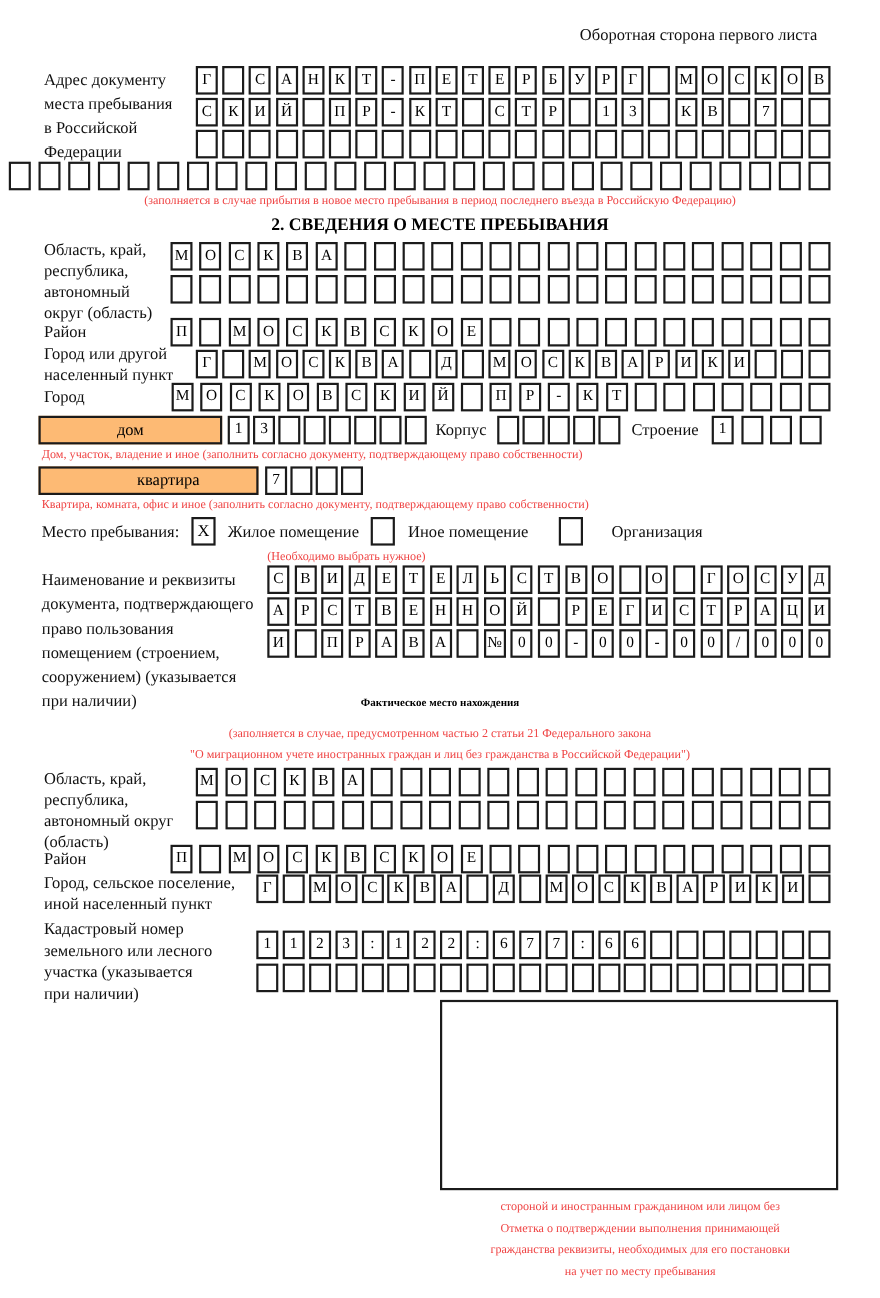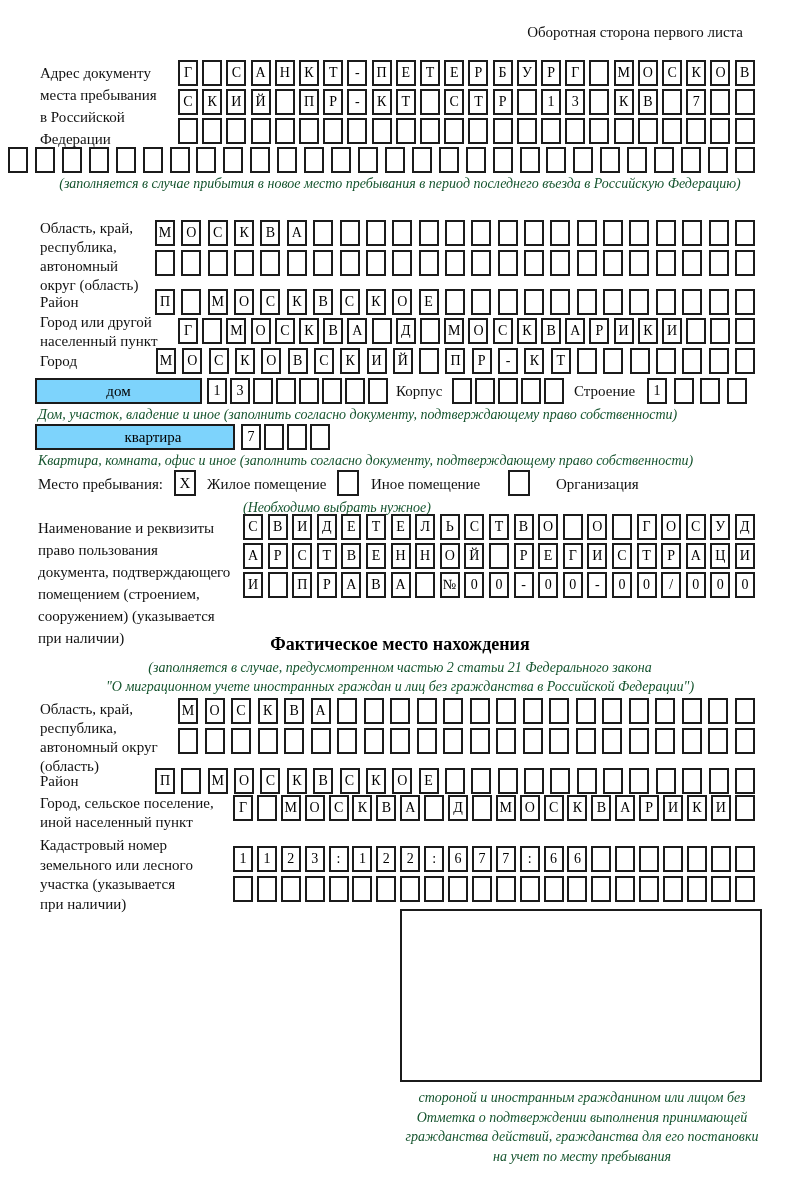--- a/index.html
+++ b/index.html
@@ -4,33 +4,33 @@
 <style>
   html,body{margin:0;padding:0;background:#ffffff;}
   .page{
     position:relative;width:800px;height:1180px;background:#ffffff;
     font-family:"Liberation Serif","DejaVu Serif",serif;color:#000;
     overflow:hidden;
   }
   .abs{position:absolute;}
   .lbl{font-size:15px;line-height:19px;color:#111;}
   .lbl-lh22{line-height:22px;}
-  .small{font-size:14px;color:#14532d;font-style:italic;}
+  .small{font-size:11px;color:#ef4444;}
   .center{text-align:center;width:800px;left:0;}
   .bold{font-weight:bold;}
   .cellrow{display:flex;justify-content:space-between;}
   .cell{
     width:20px;height:26px;box-sizing:border-box;border:2px solid #1b1b1b;
     display:flex;align-items:center;justify-content:center;
     font-size:14px;background:#fff;flex:0 0 auto;
   }
   .cellrow.tight{justify-content:flex-start;gap:3px;}
   .wbox{
     box-sizing:border-box;border:2px solid #1b1b1b;height:26px;
-    display:flex;align-items:center;justify-content:center;font-size:15px;background:#7dd3fc;
+    display:flex;align-items:center;justify-content:center;font-size:15px;background:#fdba74;
   }
   .chk{
     width:22px;height:26px;box-sizing:border-box;border:2px solid #1b1b1b;
     display:flex;align-items:center;justify-content:center;font-size:15px;background:#fff;
   }
   .stampbox{box-sizing:border-box;border:2px solid #1b1b1b;background:#fff;}
 </style>
 </head>
 <body>
 
@@ -147,20 +147,21 @@
       <span class="cell"></span>
       <span class="cell"></span>
       <span class="cell"></span>
       <span class="cell"></span>
       <span class="cell"></span>
       <span class="cell"></span>
       <span class="cell"></span>
     </div>
   <div class="abs small center" style="top:176px;">(заполняется в случае прибытия в новое место пребывания в период последнего въезда в Российскую Федерацию)</div>
 
+  <div class="abs center bold" style="top:196px;font-size:16px;">2. СВЕДЕНИЯ О МЕСТЕ ПРЕБЫВАНИЯ</div>
 
   <div class="abs lbl" style="left:40px;top:219px;width:115px;">
       <div>Область, край,</div>
       <div>республика,</div>
       <div>автономный</div>
       <div>округ (область)</div>
     </div>
   <div class="abs cellrow" style="left:155px;top:220px;width:600px;">
       <span class="cell">М</span>
       <span class="cell">О</span>
@@ -338,22 +339,22 @@
   <span class="abs chk" style="left:174px;top:470px;">X</span>
   <div class="abs lbl" style="left:207px;top:475px;">Жилое помещение</div>
   <span class="abs chk" style="left:337px;top:470px;"></span>
   <div class="abs lbl" style="left:371px;top:475px;">Иное помещение</div>
   <span class="abs chk" style="left:508px;top:470px;"></span>
   <div class="abs lbl" style="left:556px;top:475px;">Организация</div>
   <div class="abs small" style="left:243px;top:500px;">(Необходимо выбрать нужное)</div>
 
   <div class="abs lbl lbl-lh22" style="left:38px;top:517px;width:205px;">
       <div>Наименование и реквизиты</div>
+      <div>документа, подтверждающего</div>
       <div>право пользования</div>
-      <div>документа, подтверждающего</div>
       <div>помещением (строением,</div>
       <div>сооружением) (указывается</div>
       <div>при наличии)</div>
     </div>
   <div class="abs cellrow" style="left:243px;top:514px;width:512px;">
       <span class="cell">С</span>
       <span class="cell">В</span>
       <span class="cell">И</span>
       <span class="cell">Д</span>
       <span class="cell">Е</span>
@@ -414,21 +415,21 @@
       <span class="cell">0</span>
       <span class="cell">-</span>
       <span class="cell">0</span>
       <span class="cell">0</span>
       <span class="cell">/</span>
       <span class="cell">0</span>
       <span class="cell">0</span>
       <span class="cell">0</span>
     </div>
 
-  <div class="abs center bold" style="top:634px;font-size:18px;">Фактическое место нахождения</div>
+  <div class="abs center bold" style="top:634px;font-size:10px;">Фактическое место нахождения</div>
   <div class="abs small center" style="top:658px;line-height:19px;">
       <div>(заполняется в случае, предусмотренном частью 2 статьи 21 Федерального закона</div>
       <div>"О миграционном учете иностранных граждан и лиц без гражданства в Российской Федерации")</div>
     </div>
 
   <div class="abs lbl" style="left:40px;top:700px;width:135px;">
       <div>Область, край,</div>
       <div>республика,</div>
       <div>автономный округ</div>
       <div>(область)</div>
@@ -590,17 +591,17 @@
       <span class="cell"></span>
       <span class="cell"></span>
       <span class="cell"></span>
       <span class="cell"></span>
     </div>
 
   <div class="abs stampbox" style="left:400px;top:909px;width:362px;height:173px;"></div>
   <div class="abs small" style="left:393px;top:1088px;width:378px;text-align:center;line-height:19.5px;">
       <div>стороной и иностранным гражданином или лицом без</div>
       <div>Отметка о подтверждении выполнения принимающей</div>
-      <div>гражданства действий, гражданства для его постановки</div>
+      <div>гражданства реквизиты, необходимых для его постановки</div>
       <div>на учет по месту пребывания</div>
     </div>
 
 </div>
 
 </body></html>

